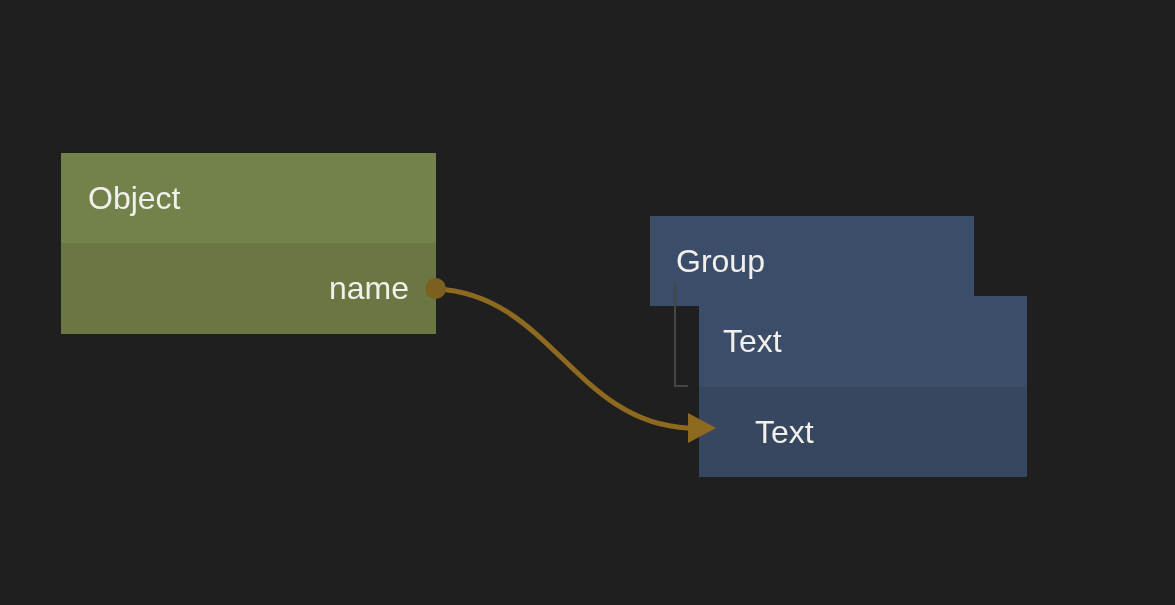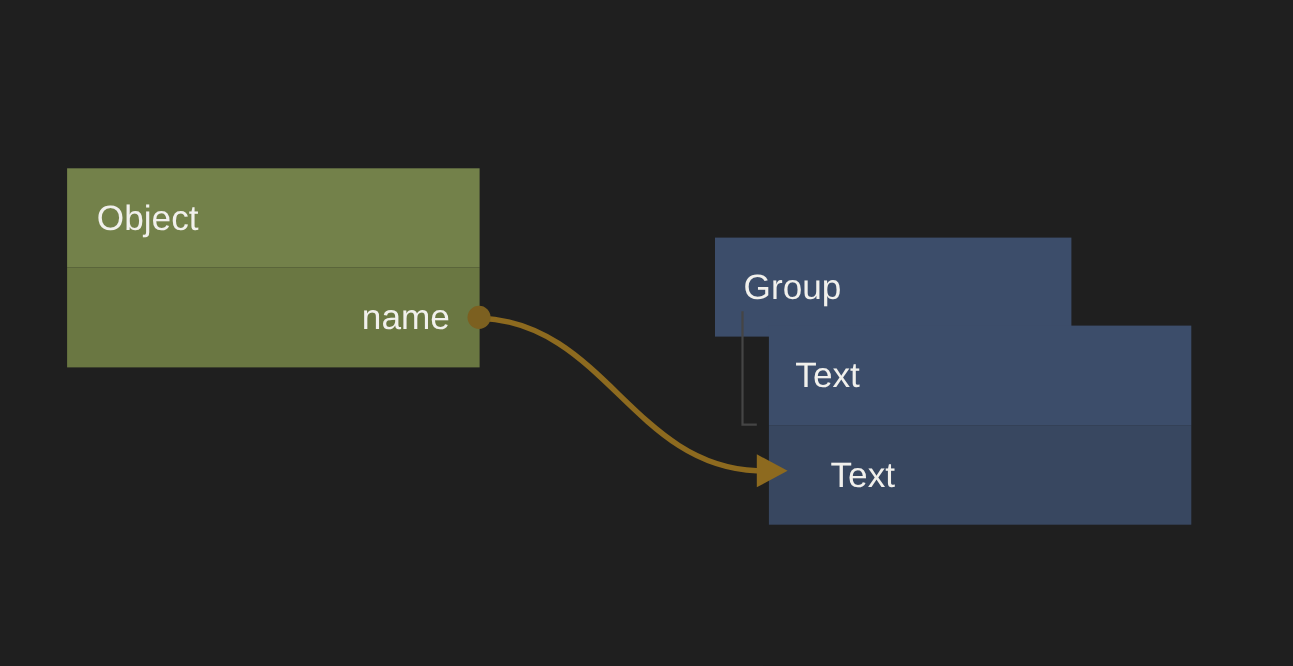--- a/index.html
+++ b/index.html
@@ -60,21 +60,21 @@
     width: 324px; height: 90px; margin-top: 34px;
   }
   .node-group .node-header {
     height: 90px;
     background: #3c4d6a;
     padding-left: 26px;
   }
   
   .node-text {
     left: 699px; top: 296px;
-    width: 384px; height: 181px;
+    width: 328px; height: 181px;
   }
   .node-text .node-header {
     height: 91px;
     background: #3c4d6a;
     padding-left: 24px;
   }
   .node-text .node-body {
     background: #384760;
   }
   .node-text .node-row {

